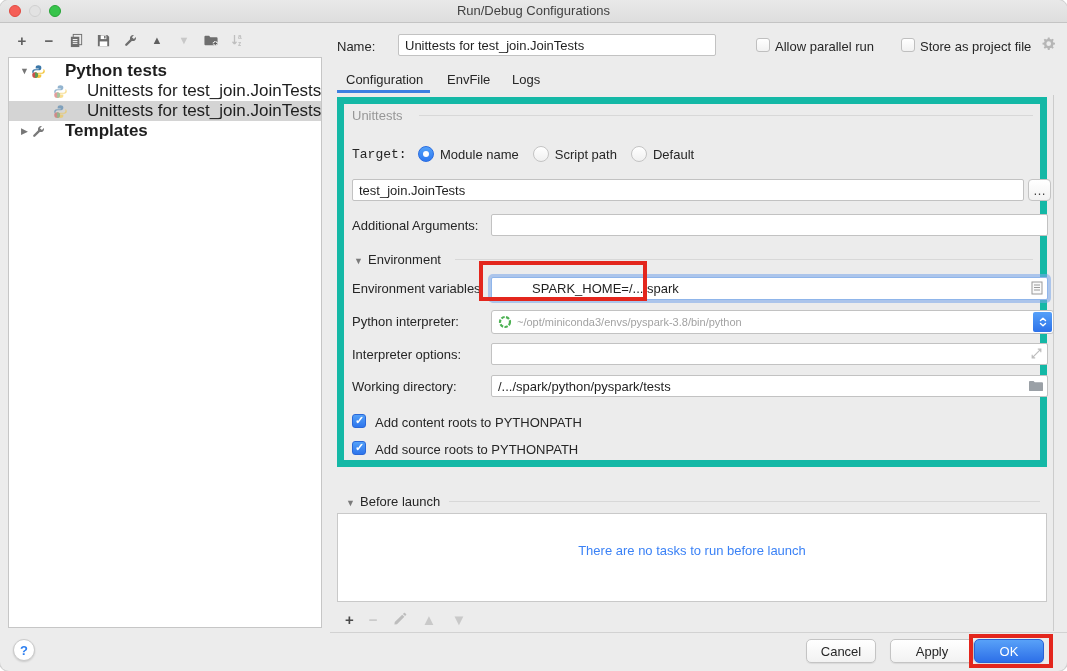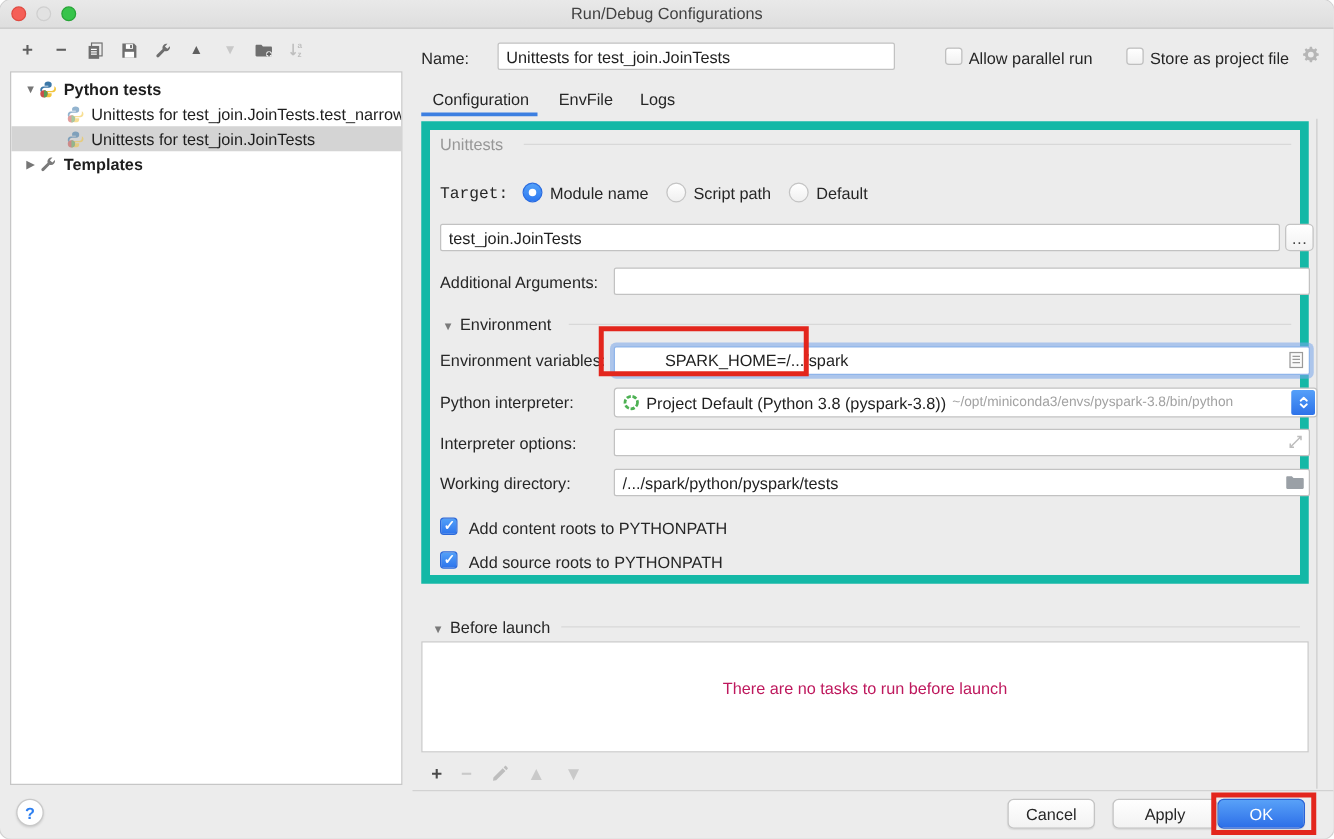--- a/index.html
+++ b/index.html
@@ -18,21 +18,21 @@
   .ticon{width:16px;height:16px;display:flex;align-items:center;justify-content:center;color:#5f5f5f;
          font-size:15px;font-weight:bold;}
   .ticon.dis{color:#c8c8c8;}
   .tri{font-size:11px;font-weight:normal;}
   
   .tree{position:absolute;left:8px;top:57px;width:314px;height:571px;background:#fff;border:1px solid #c6c6c6;
         box-sizing:border-box;overflow:hidden;}
   .trow{position:absolute;left:0;right:0;height:20px;display:flex;align-items:center;white-space:nowrap;}
   .trow.sel{background:#d4d4d4;}
   .tw{width:13px;text-align:center;font-size:9px;color:#767676;flex:none;}
-  .tlabel{font-size:13px;color:#1e1e1e;margin-left:5px;overflow:hidden;}
+  .tlabel{font-size:17px;color:#1e1e1e;margin-left:19px;overflow:hidden;}
   .bold{font-weight:bold;}
   .fade{opacity:.55;}
   .help{position:absolute;left:13px;top:639px;width:22px;height:22px;border-radius:50%;background:#fff;
         border:1px solid #c9c9c9;box-shadow:0 1px 2px rgba(0,0,0,.14);color:#2d7ff0;font-size:13px;
         font-weight:bold;display:flex;align-items:center;justify-content:center;box-sizing:border-box;}
   
   .flabel{position:absolute;font-size:13px;color:#262626;white-space:nowrap;}
   .gray{color:#979797;}
   .field{position:absolute;background:#fff;border:1px solid #c2c2c2;border-radius:2px;box-sizing:border-box;
          font-family:"Liberation Sans",sans-serif;font-size:13px;color:#1f1f1f;padding:0 6px;height:22px;}
@@ -56,21 +56,21 @@
   .combo .main{font-size:13px;color:#1f1f1f;margin-left:5px;}
   .combo .path{font-size:11px;color:#a2a2a2;margin-left:5px;}
   .spin{position:absolute;right:1px;top:1px;bottom:1px;width:19px;background:linear-gradient(#55a0f9,#2d72e9);
         border-radius:2px;display:flex;align-items:center;justify-content:center;}
   .fic{position:absolute;z-index:5;display:flex;align-items:center;justify-content:center;}
   .mini-btn{position:absolute;border:1px solid #c4c4c4;border-radius:4px;background:linear-gradient(#fff,#f2f2f2);
             box-sizing:border-box;display:flex;align-items:center;justify-content:center;font-size:13px;color:#444;}
   .ann{position:absolute;border:4px solid #e3261d;box-sizing:border-box;z-index:40;}
   .lbox{position:absolute;left:337px;top:513px;width:710px;height:89px;background:#fff;border:1px solid #c9c9c9;
         box-sizing:border-box;text-align:center;}
-  .empty{margin-top:29px;font-size:13px;color:#be185d;}
+  .empty{margin-top:29px;font-size:13px;color:#3b82f6;}
   .mini{position:absolute;left:345px;top:610px;display:flex;gap:15px;align-items:center;height:18px;}
   .mic{font-size:15px;font-weight:bold;color:#4a4a4a;display:flex;align-items:center;}
   .mic.dis{color:#c9c9c9;}
   .bsep{position:absolute;left:330px;top:632px;width:737px;height:1px;background:#d2d2d2;}
   .btn{position:absolute;top:639px;height:24px;border-radius:5px;border:1px solid #c4c4c4;
        background:linear-gradient(#fff,#f2f2f2);box-shadow:0 1px 1px rgba(0,0,0,.08);font-size:13px;color:#262626;
        display:flex;align-items:center;justify-content:center;box-sizing:border-box;}
   .btn.primary{background:linear-gradient(#58a1f8,#2d6fe8);border-color:#2a63d6;color:#fff;}
   .shead{position:absolute;font-size:13px;color:#262626;}
   .sarr{position:absolute;font-size:9px;color:#7a7a7a;}
@@ -227,21 +227,20 @@
         </svg>
     </span>
 
     <span class="flabel" style="left:8px;top:210px;">Python interpreter:</span>
     <div class="combo" style="left:147px;top:206px;width:563px;height:24px;">
       <span style="display:flex;flex:none;">
         <svg width="14" height="14" viewBox="0 0 14 14">
             <circle cx="7" cy="7" r="5" fill="none" stroke="#4db153" stroke-width="2.2" stroke-dasharray="3.4 1.4"></circle>
           </svg>
       </span>
-      <span class="main">Project Default (Python 3.8 (pyspark-3.8))</span>
       <span class="path">~/opt/miniconda3/envs/pyspark-3.8/bin/python</span>
       <span class="spin">
         <svg width="10" height="12" viewBox="0 0 10 12" fill="none" stroke="#fff" stroke-width="1.4" stroke-linecap="round" stroke-linejoin="round">
             <path d="M2.5 4.6L5 2.2l2.5 2.4M2.5 7.4L5 9.8l2.5-2.4"></path>
           </svg>
       </span>
     </div>
 
     <span class="flabel" style="left:8px;top:243px;">Interpreter options:</span>
     <input class="field" style="left: 147px; top: 239px; width: 557px;" readonly="" value="">

